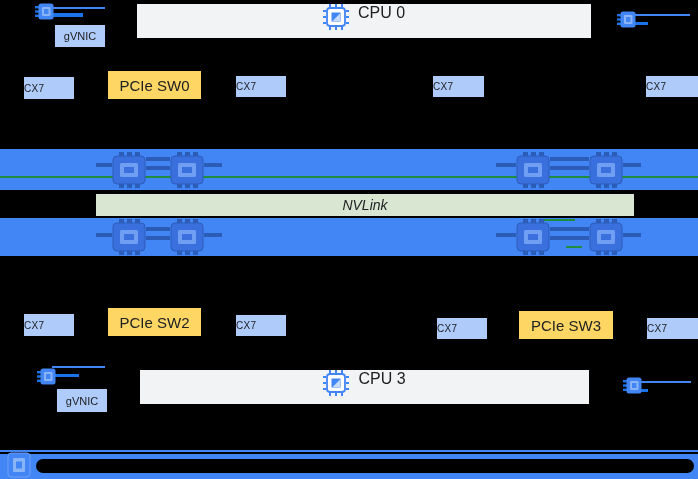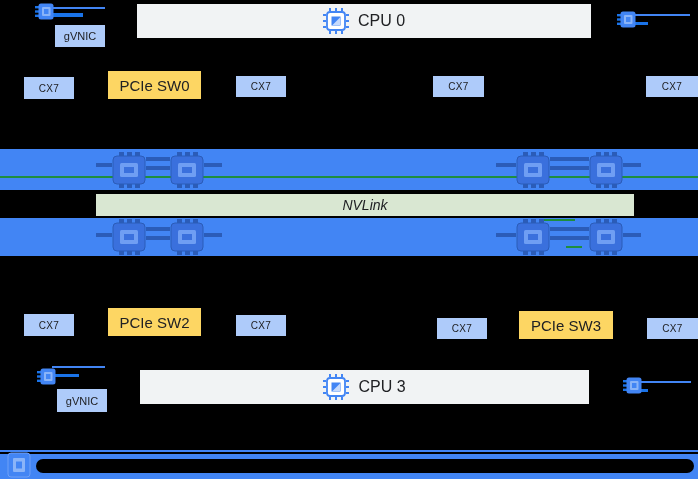--- a/index.html
+++ b/index.html
@@ -5,34 +5,34 @@
   html,body{margin:0;padding:0;background:#000;}
   #stage{
     position:relative;width:698px;height:479px;background:#000000;
     overflow:hidden;font-family:"Liberation Sans", sans-serif;
     -webkit-font-smoothing:antialiased;
   }
   .abs{position:absolute;}
   
   .cx7{
     background:#aecbfa;color:#202124;font-size:10px;letter-spacing:.3px;
-    display:flex;align-items:center;justify-content:center;
+    display:flex;align-items:center;justify-content:flex-start;
   }
   
   .sw{
     background:#fdd663;color:#202124;font-size:15px;
     display:flex;align-items:center;justify-content:center;
   }
   .gvnic{
     background:#aecbfa;color:#202124;font-size:11px;
     display:flex;align-items:center;justify-content:center;
   }
   .cpu-bar{
     background:#f1f3f4;color:#202124;font-size:16px;
-    display:flex;align-items:center;justify-content:center;gap:9px;
+    display:flex;justify-content:center;gap:9px;
   }
   .band{background:#4285f4;left:0;width:698px;}
   .nvlink{
     background:#d9e7d2;color:#202124;font-size:14px;
     display:flex;align-items:center;justify-content:center;font-style:italic;
   }
   .greenline{background:#1e8e3e;}
   .dash{background:#2b5cb8;}
   .blueline{background:#4285f4;}
   .bluelinedark{background:#1a73e8;}

